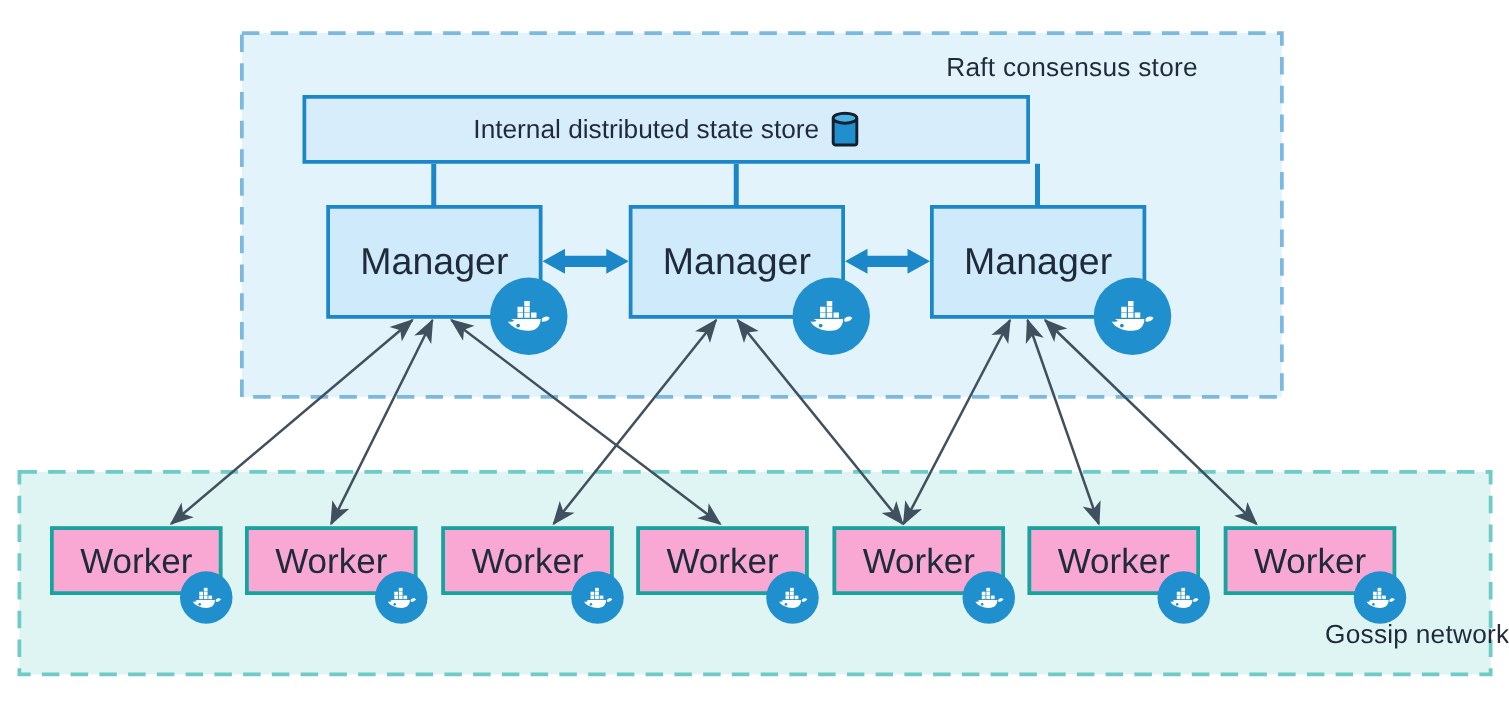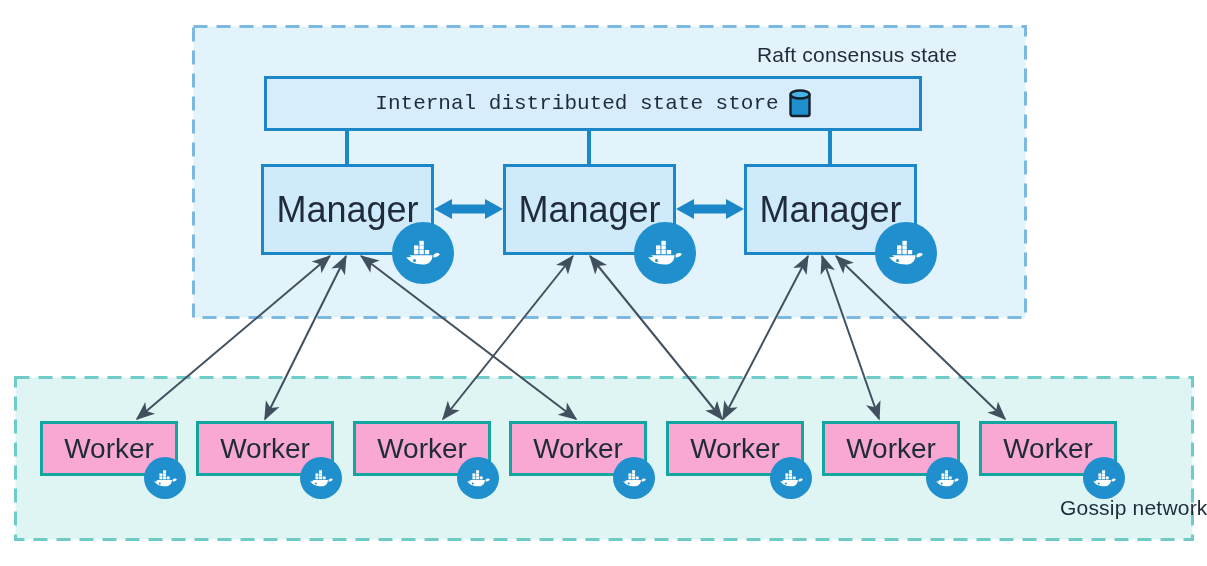--- a/index.html
+++ b/index.html
@@ -36,21 +36,21 @@
     box-sizing: border-box;
     display: flex;
     align-items: center;
     justify-content: center;
     color: #1f2b3a;
     white-space: nowrap;
   }
   .mgr {
     background: #cfeafb;
     border: 3px solid #1b87c9;
-    font-size: 36px;
+    font-size: 30px;
   }
   .wrk {
     background: #f9a8d4;
     border: 3px solid #14a5a0;
     font-size: 28px;
   }
   .store {
     background: #d8edfb;
     border: 3px solid #1b87c9;
     font-size: 21px;
@@ -110,24 +110,24 @@
       <line x1="346" y1="256" x2="265" y2="419"></line>
       <line x1="361" y1="256" x2="576" y2="419"></line>
       <line x1="573" y1="256" x2="443" y2="419"></line>
       <line x1="590" y1="256" x2="722" y2="419"></line>
       <line x1="808" y1="256" x2="723" y2="419"></line>
       <line x1="822" y1="256" x2="879" y2="419"></line>
       <line x1="836" y1="256" x2="1005" y2="419"></line>
     </g>
   </svg>
 
-  <div class="grp-label" style="left:757px; top:43px;">Raft consensus state</div>
+  <div class="grp-label" style="left:757px; top:43px;">Raft consensus store</div>
   <div class="grp-label" style="left:1060px; top:496px;">Gossip network</div>
 
-  <div class="node store" style="left:264px; top:76px; width:658px; height:55px;font-family:Liberation Mono, monospace;">
+  <div class="node store" style="left:242px; top:76px; width:582px; height:55px;">
     <span>Internal distributed state store</span>
     <span class="dbicon">
       <svg width="22" height="30" viewBox="0 0 22 30">
         <rect x="1.5" y="5" width="19" height="22" rx="2" fill="#1f8fcd" stroke="#14202b" stroke-width="2.4"></rect>
         <ellipse cx="11" cy="5.5" rx="9.5" ry="4" fill="#49b3e6" stroke="#14202b" stroke-width="2.4"></ellipse>
       </svg>
     </span>
   </div>
 
   <div class="node mgr" style="left:261px; top:164px; width:173px; height:91px;">

